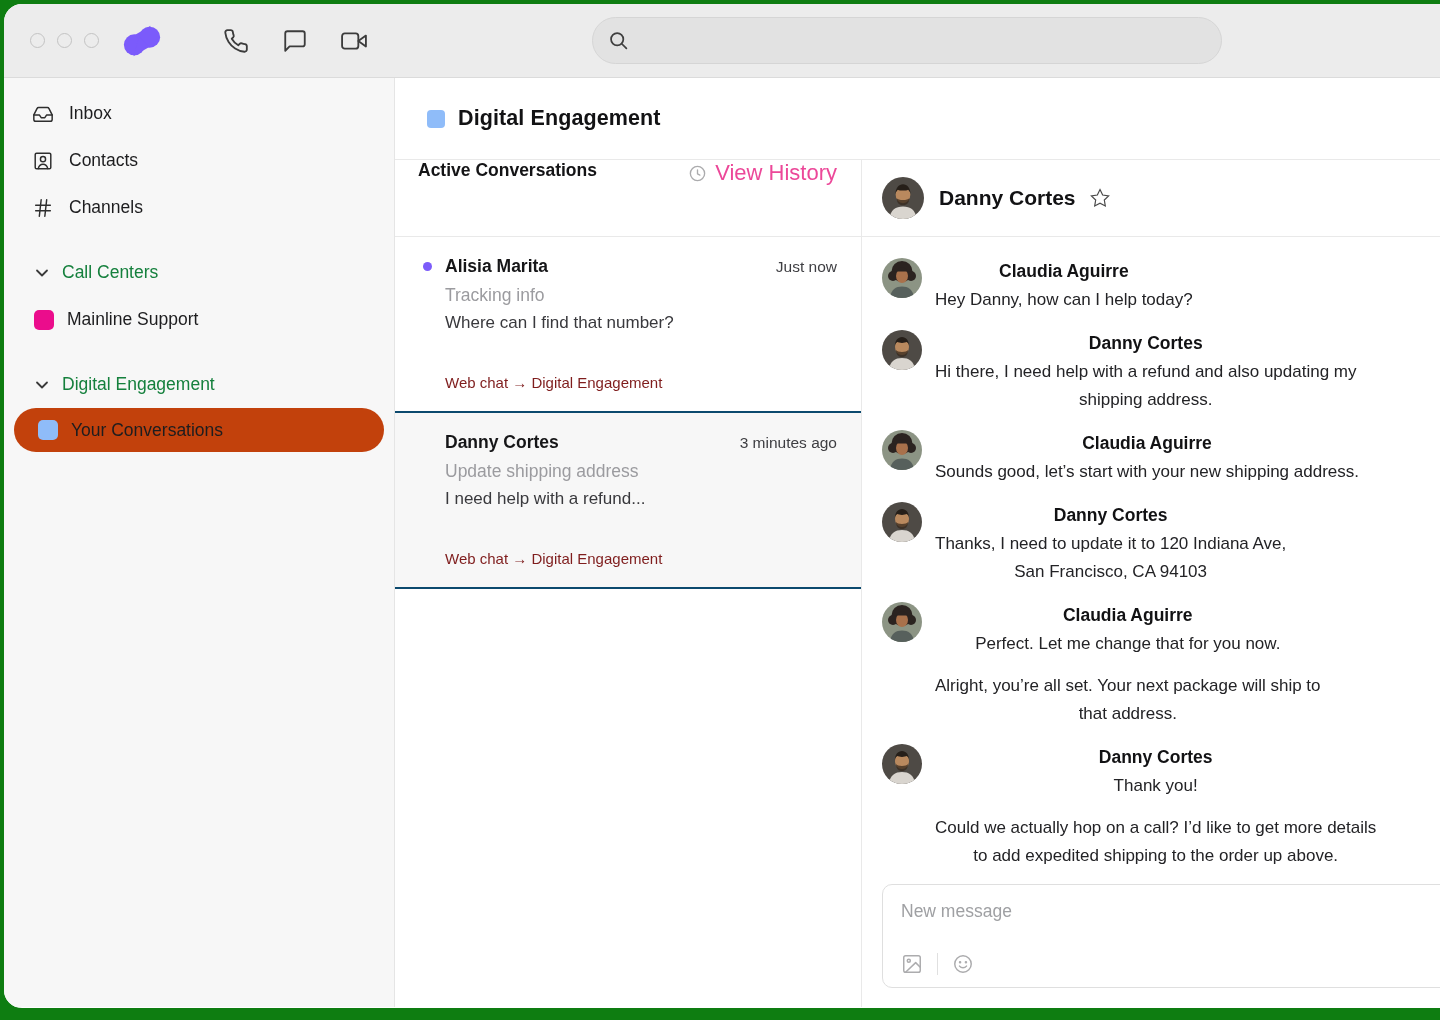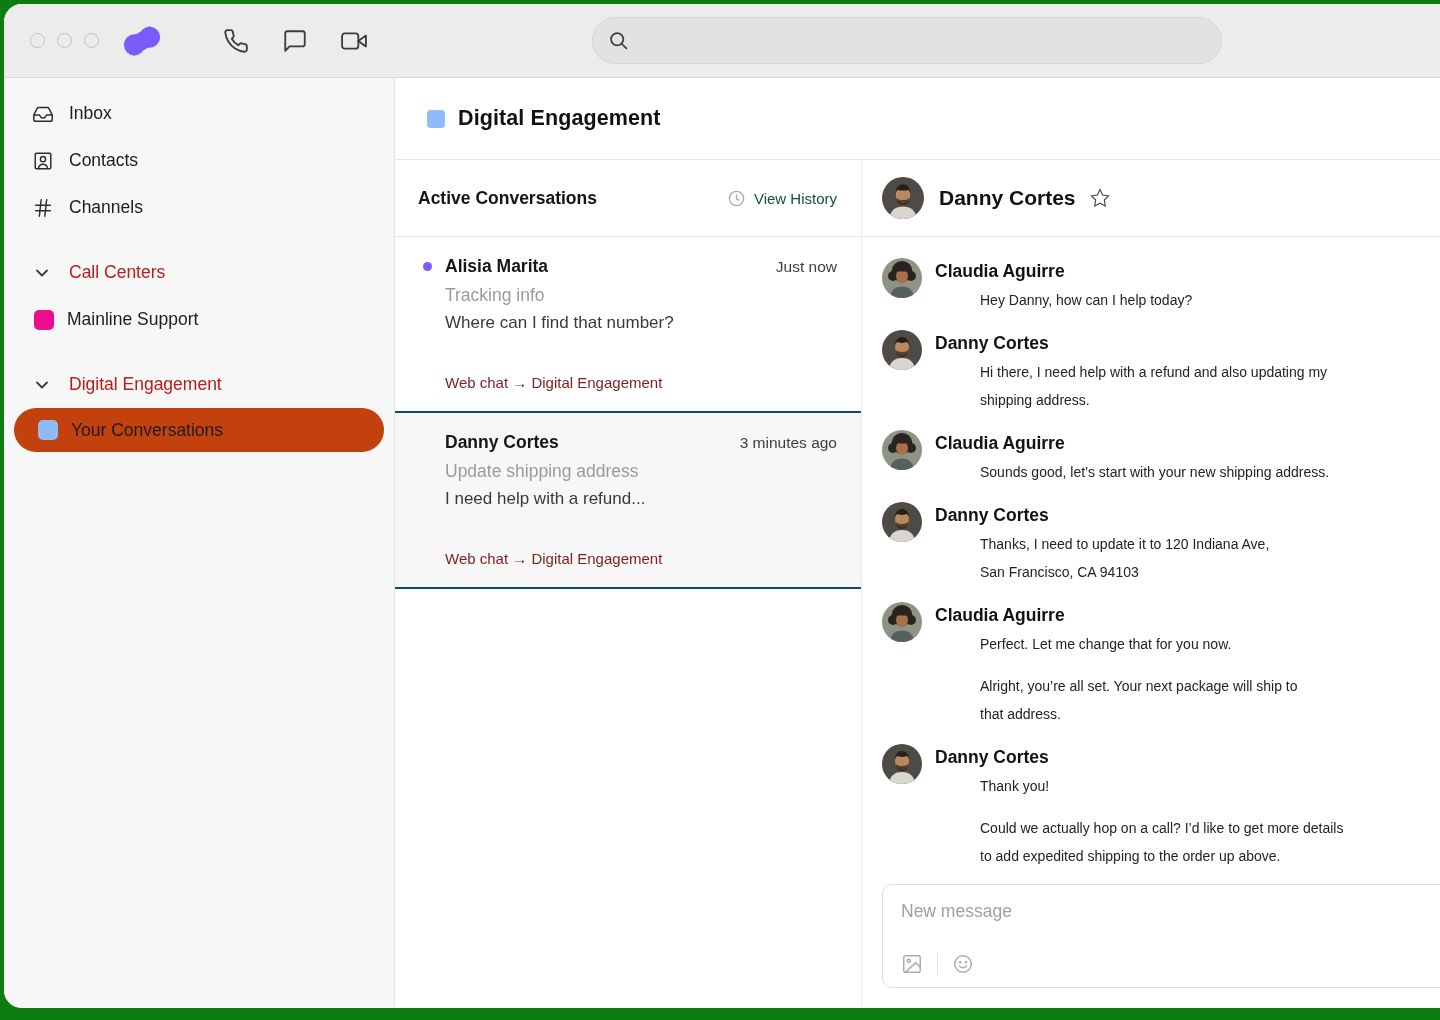--- a/index.html
+++ b/index.html
@@ -36,66 +36,66 @@
   .searchbar input { flex:1; border:none; outline:none; background:transparent; font-size:17px; padding:0 14px; color:#333; font-family:inherit; }
   
   .content { display:flex; height:929px; }
   
   .sidebar { width:391px; background:#F7F7F7; border-right:1px solid #E5E5E5; padding-top:12px; flex:none; }
   .side-item { height:47px; display:flex; align-items:center; padding-left:28px; cursor:pointer; }
   .side-item .s-icon { width:22px; height:22px; stroke:#2E2E2E; fill:none; stroke-width:1.6; stroke-linecap:round; stroke-linejoin:round; flex:none; }
   .side-item .s-label { margin-left:15px; font-size:17.5px; color:#1D1D1F; }
   .side-section { height:47px; display:flex; align-items:center; padding-left:28px; margin-top:18px; cursor:pointer; }
   .side-section svg { width:20px; height:20px; stroke:#3A3A3A; fill:none; stroke-width:1.8; stroke-linecap:round; stroke-linejoin:round; }
-  .side-section .s-label { margin-left:17px; font-size:17.5px; color:#b91c1c;text-align:right; }
+  .side-section .s-label { margin-left:10px; font-size:17.5px; color:#15803d;text-align:right; }
   .swatch { width:20px; height:20px; border-radius:5px; flex:none; margin-left:2px; }
   .side-item.sub .s-label { margin-left:13px; }
   .side-item.selected {
     background:#c2410c; border-radius:22px; margin:0 10px; padding-left:22px; height:44px;
   }
   
   .main { flex:1; display:flex; flex-direction:column; min-width:0; }
   .main-title {
     height:82px; border-bottom:1px solid #E9E9E9; display:flex; align-items:center; padding-left:32px; flex:none;
   }
   .title-square { width:18px; height:18px; border-radius:4px; flex:none; }
   .main-title h1 { font-size:21.5px; font-weight:700; color:#121214; margin-left:13px; letter-spacing:.1px; }
   .main-body { flex:1; display:flex; min-height:0; }
   
   .convcol { width:467px; border-right:1px solid #E9E9E9; flex:none; display:flex; flex-direction:column; }
   .convhead {
     height:77px; border-bottom:1px solid #E9E9E9; flex:none;
-    display:flex; align-items:center; padding:0 24px 0 23px;gap:29px;
+    display:flex; align-items:flex-start; padding:0 24px 0 23px;gap:29px;
   }
   .convhead h2 { font-size:17.5px; font-weight:700; color:#141416; }
   .view-history { margin-left:auto; display:flex; align-items:center; gap:8px; cursor:pointer; }
   .view-history svg { width:19px; height:19px; stroke:#ABABAD; fill:none; stroke-width:1.7; stroke-linecap:round; stroke-linejoin:round; }
-  .view-history span { font-size:15px; color:#14532d; }
+  .view-history span { font-size:22px; color:#ec4899; }
   .conv-item { height:176px; padding:19px 24px 18px 28px; border-bottom:2px solid #0c4a6e; display:flex; flex-direction:column; cursor:pointer; }
   .conv-item.selected { background:#F7F7F7; }
   .conv-row1 { display:flex; align-items:center; }
   .unread-dot { width:9px; height:9px; border-radius:50%; margin-right:13px; flex:none; }
   .conv-name { font-size:17.5px; font-weight:700; color:#161618; }
   .conv-time { margin-left:auto; font-size:15.5px; color:#3E3E42; }
   .conv-subject { font-size:17.5px; color:#9B9B9F; margin:8px 0 0 22px; }
   .conv-preview { font-size:17px; color:#39393D; margin:7px 0 0 22px; }
   .conv-footer { font-size:15px; color:#7f1d1d; margin:auto 0 2px 22px; }
   
   .chatcol { flex:1; display:flex; flex-direction:column; min-width:0; }
   .chathead { height:77px; border-bottom:1px solid #E9E9E9; flex:none; display:flex; align-items:center; padding-left:20px; }
   .avatar { border-radius:50%; overflow:hidden; flex:none; display:block; }
   .chathead .avatar { width:42px; height:42px; }
   .chathead h2 { font-size:21px; font-weight:700; color:#121214; margin-left:15px; }
   .chathead .star { width:22px; height:22px; margin-left:13px; stroke:#4A4A4A; fill:none; stroke-width:1.3; cursor:pointer; }
   .messages { flex:1; padding:21px 0 0 20px; overflow:hidden; }
   .msg { display:flex; margin-bottom:16px; }
   .msg .avatar { width:40px; height:40px; }
-  .msg-body { margin-left:13px; min-width:0; }
+  .msg-body { margin-left:13px; min-width:0;text-align:center; }
   .msg-sender { font-size:17.5px; font-weight:700; color:#121214; line-height:26px; }
-  .msg-text { font-size:14px; color:#232326; line-height:28px; white-space:pre; margin-top:2px;margin-left:45px; }
+  .msg-text { font-size:17px; color:#232326; line-height:28px; white-space:pre; margin-top:2px; }
   .msg-text + .msg-text { margin-top:14px; }
   
   .composer {
     flex:none; margin:0 -12px 19px 20px; height:104px;
     border:1.5px solid #DFDFDF; border-radius:10px; position:relative; background:#fff;
   }
   .composer input {
     width:100%; border:none; outline:none; background:transparent;
     font-size:17.5px; color:#333; padding:16px 18px 0; font-family:inherit;
   }

